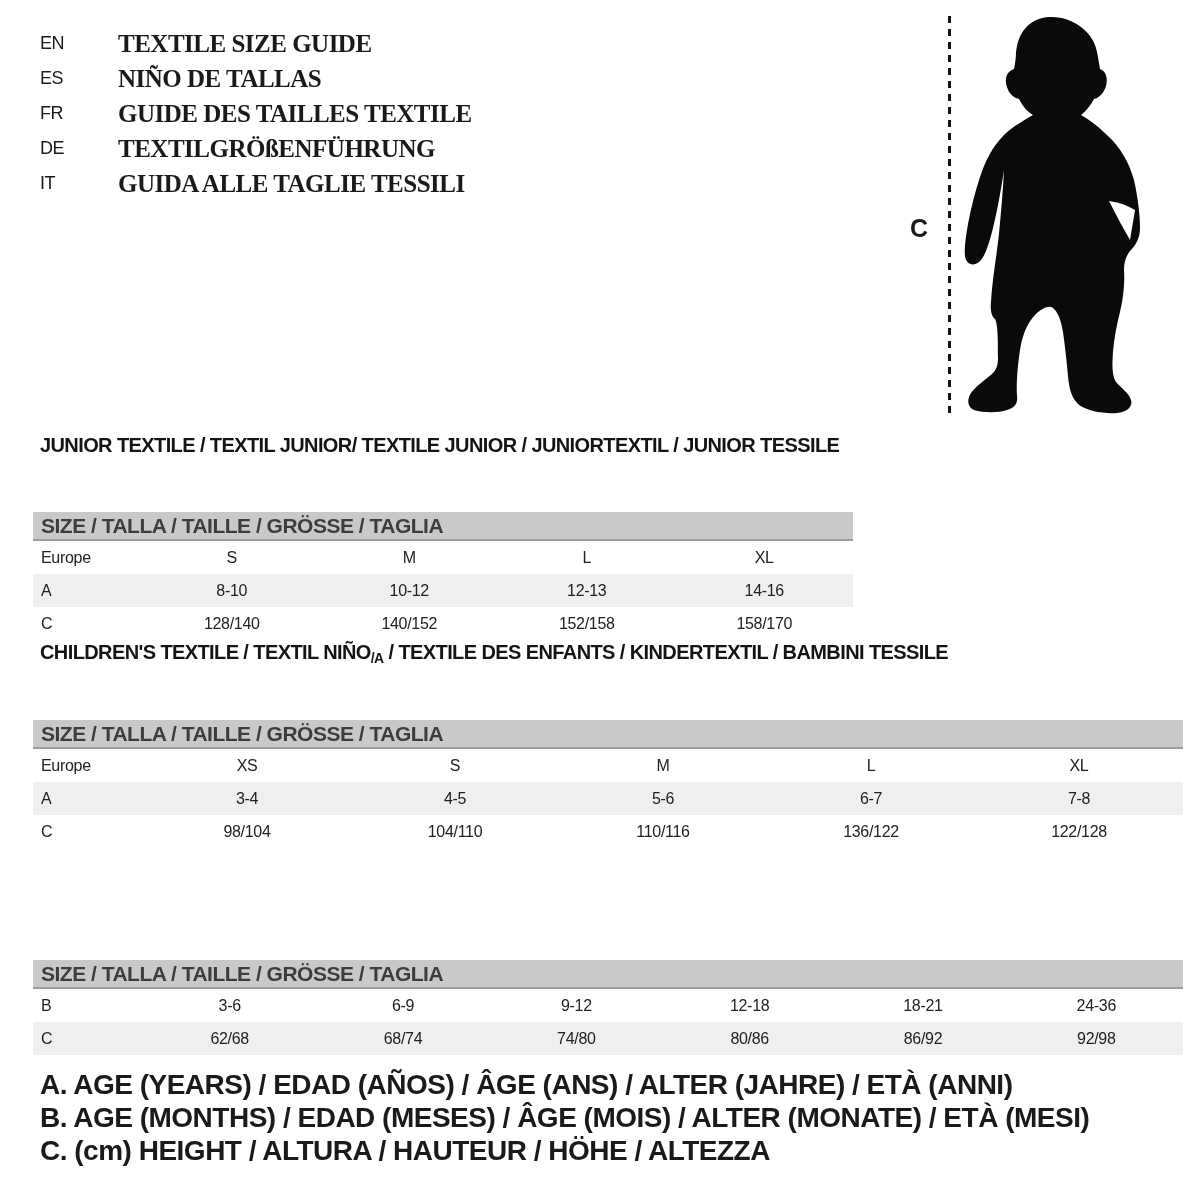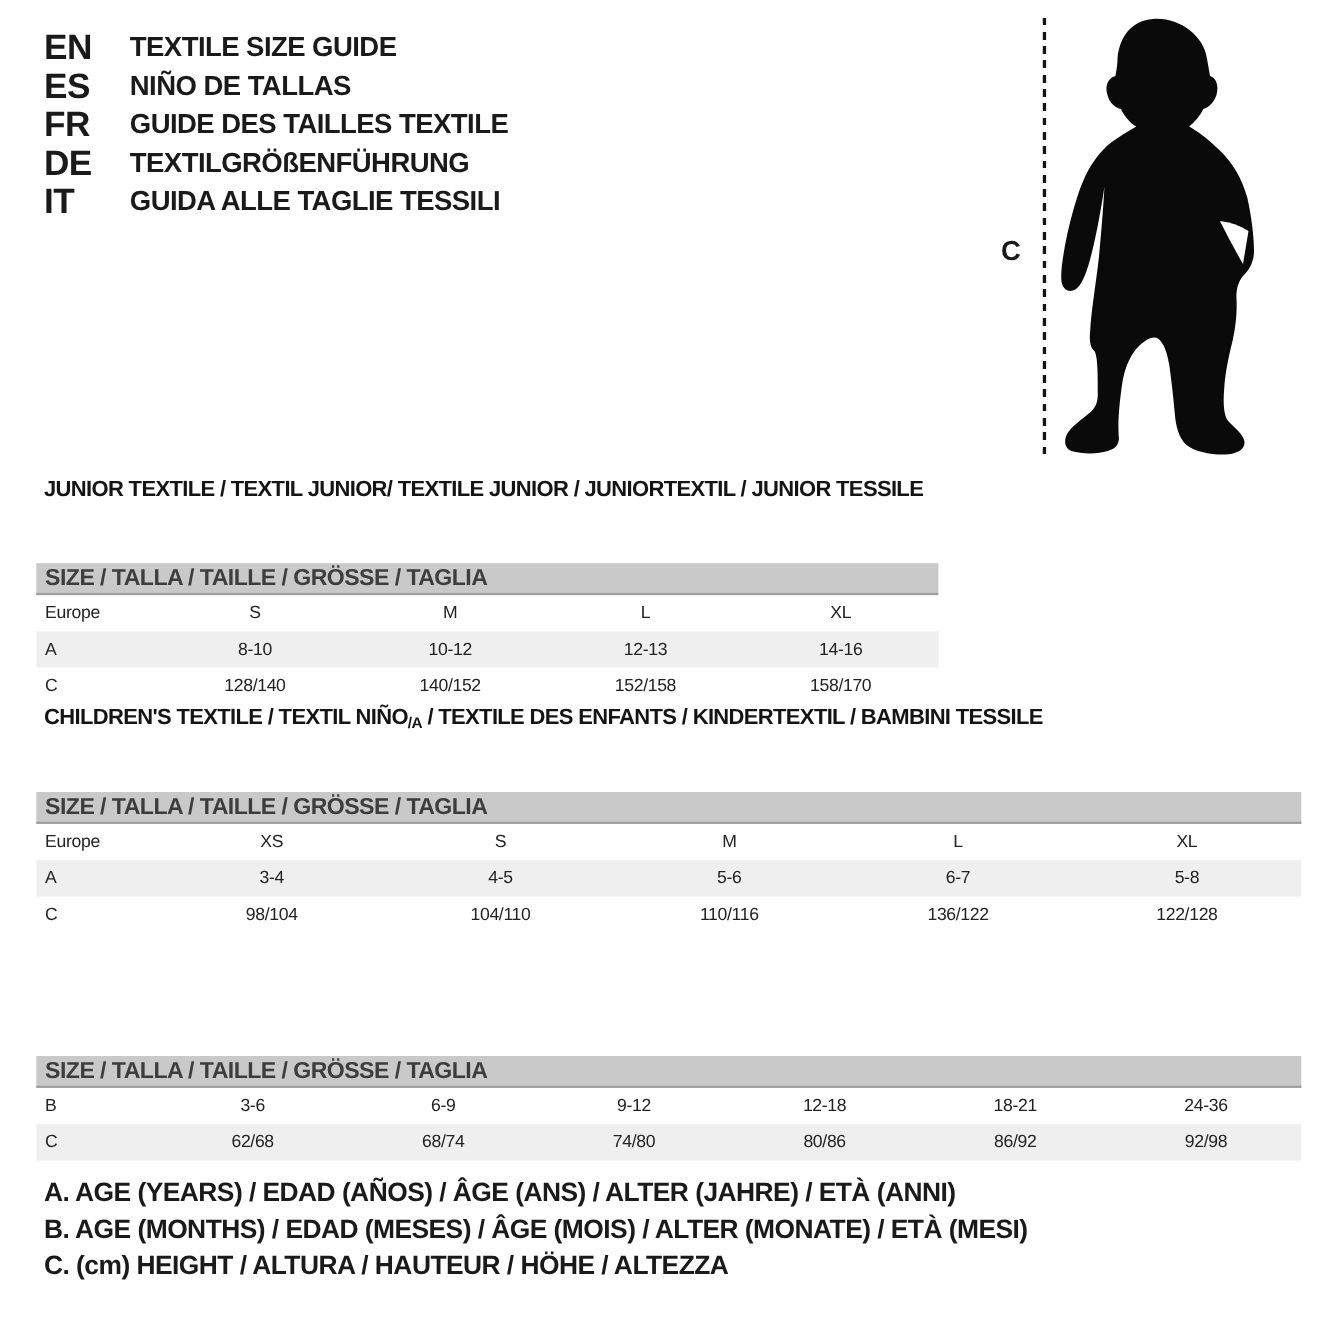--- a/index.html
+++ b/index.html
@@ -3,22 +3,22 @@
 <meta charset="utf-8">
 <style>
   html,body { margin:0; padding:0; background:#fff; }
   #canvas {
     position:relative; width:1200px; height:1200px; background:#ffffff;
     font-family:"Liberation Sans", sans-serif; color:#1a1a1a; overflow:hidden;
   }
   
   .lang-block { position:absolute; left:40px; top:26px; }
   .lang-row { display:flex; height:35px; align-items:center; }
-  .lang-code { width:78px; font-size:32px; font-weight:700; letter-spacing:-0.5px; }
-  .lang-title { font-size:25px; font-weight:700; letter-spacing:-0.5px; white-space:nowrap; }
+  .lang-code { width:78px; font-size:18px; font-weight:400; letter-spacing:-0.5px; }
+  .lang-title { font-size:25px; font-weight:700; letter-spacing:-0.5px; white-space:nowrap;font-family:Liberation Serif, serif; }
   
   .measure-line {
     position:absolute; left:948px; top:16px; width:3px; height:400px;
     background:repeating-linear-gradient(to bottom, #141414 0 7px, transparent 7px 13px);
   }
   .height-label { position:absolute; left:910px; top:214px; font-size:25px; font-weight:700; }
   .baby-svg { position:absolute; left:958px; top:12px; }
   
   .section-title {
     position:absolute; left:40px; font-size:20px; font-weight:700;
@@ -30,21 +30,21 @@
     height:29px; background:#c9c9c9; border-bottom:2px solid #9e9e9e;
     display:flex; align-items:center; padding-left:8px; box-sizing:border-box;
     font-size:21px; font-weight:700; letter-spacing:-0.5px; color:#3d3d3d;
   }
   .t-row { display:flex; height:33px; align-items:center; font-size:16px; letter-spacing:-0.3px; color:#222; }
   .t-row.alt { background:#efefef; }
   .cell { flex:1; text-align:center; }
   .cell.label { flex:0 0 110px; text-align:left; padding-left:8px; box-sizing:border-box; }
   
   .legend { position:absolute; left:40px; top:1068px; }
-  .legend-line { height:33px; display:flex; align-items:center; font-size:24px; font-weight:700; letter-spacing:-0.5px; white-space:nowrap; }
+  .legend-line { height:33px; display:flex; align-items:center; font-size:28px; font-weight:700; letter-spacing:-0.5px; white-space:nowrap; }
 </style>
 </head>
 <body>
 
 <div id="canvas">
 
   <div class="lang-block">
     <div class="lang-row">
       <span class="lang-code">EN</span>
       <span class="lang-title">TEXTILE SIZE GUIDE</span>
@@ -127,21 +127,21 @@
       <div class="cell">M</div>
       <div class="cell">L</div>
       <div class="cell">XL</div>
     </div>
     <div class="t-row alt">
       <div class="cell label">A</div>
       <div class="cell">3-4</div>
       <div class="cell">4-5</div>
       <div class="cell">5-6</div>
       <div class="cell">6-7</div>
-      <div class="cell">5-8</div>
+      <div class="cell">7-8</div>
     </div>
     <div class="t-row">
       <div class="cell label">C</div>
       <div class="cell">98/104</div>
       <div class="cell">104/110</div>
       <div class="cell">110/116</div>
       <div class="cell">136/122</div>
       <div class="cell">122/128</div>
     </div>
   </div>

